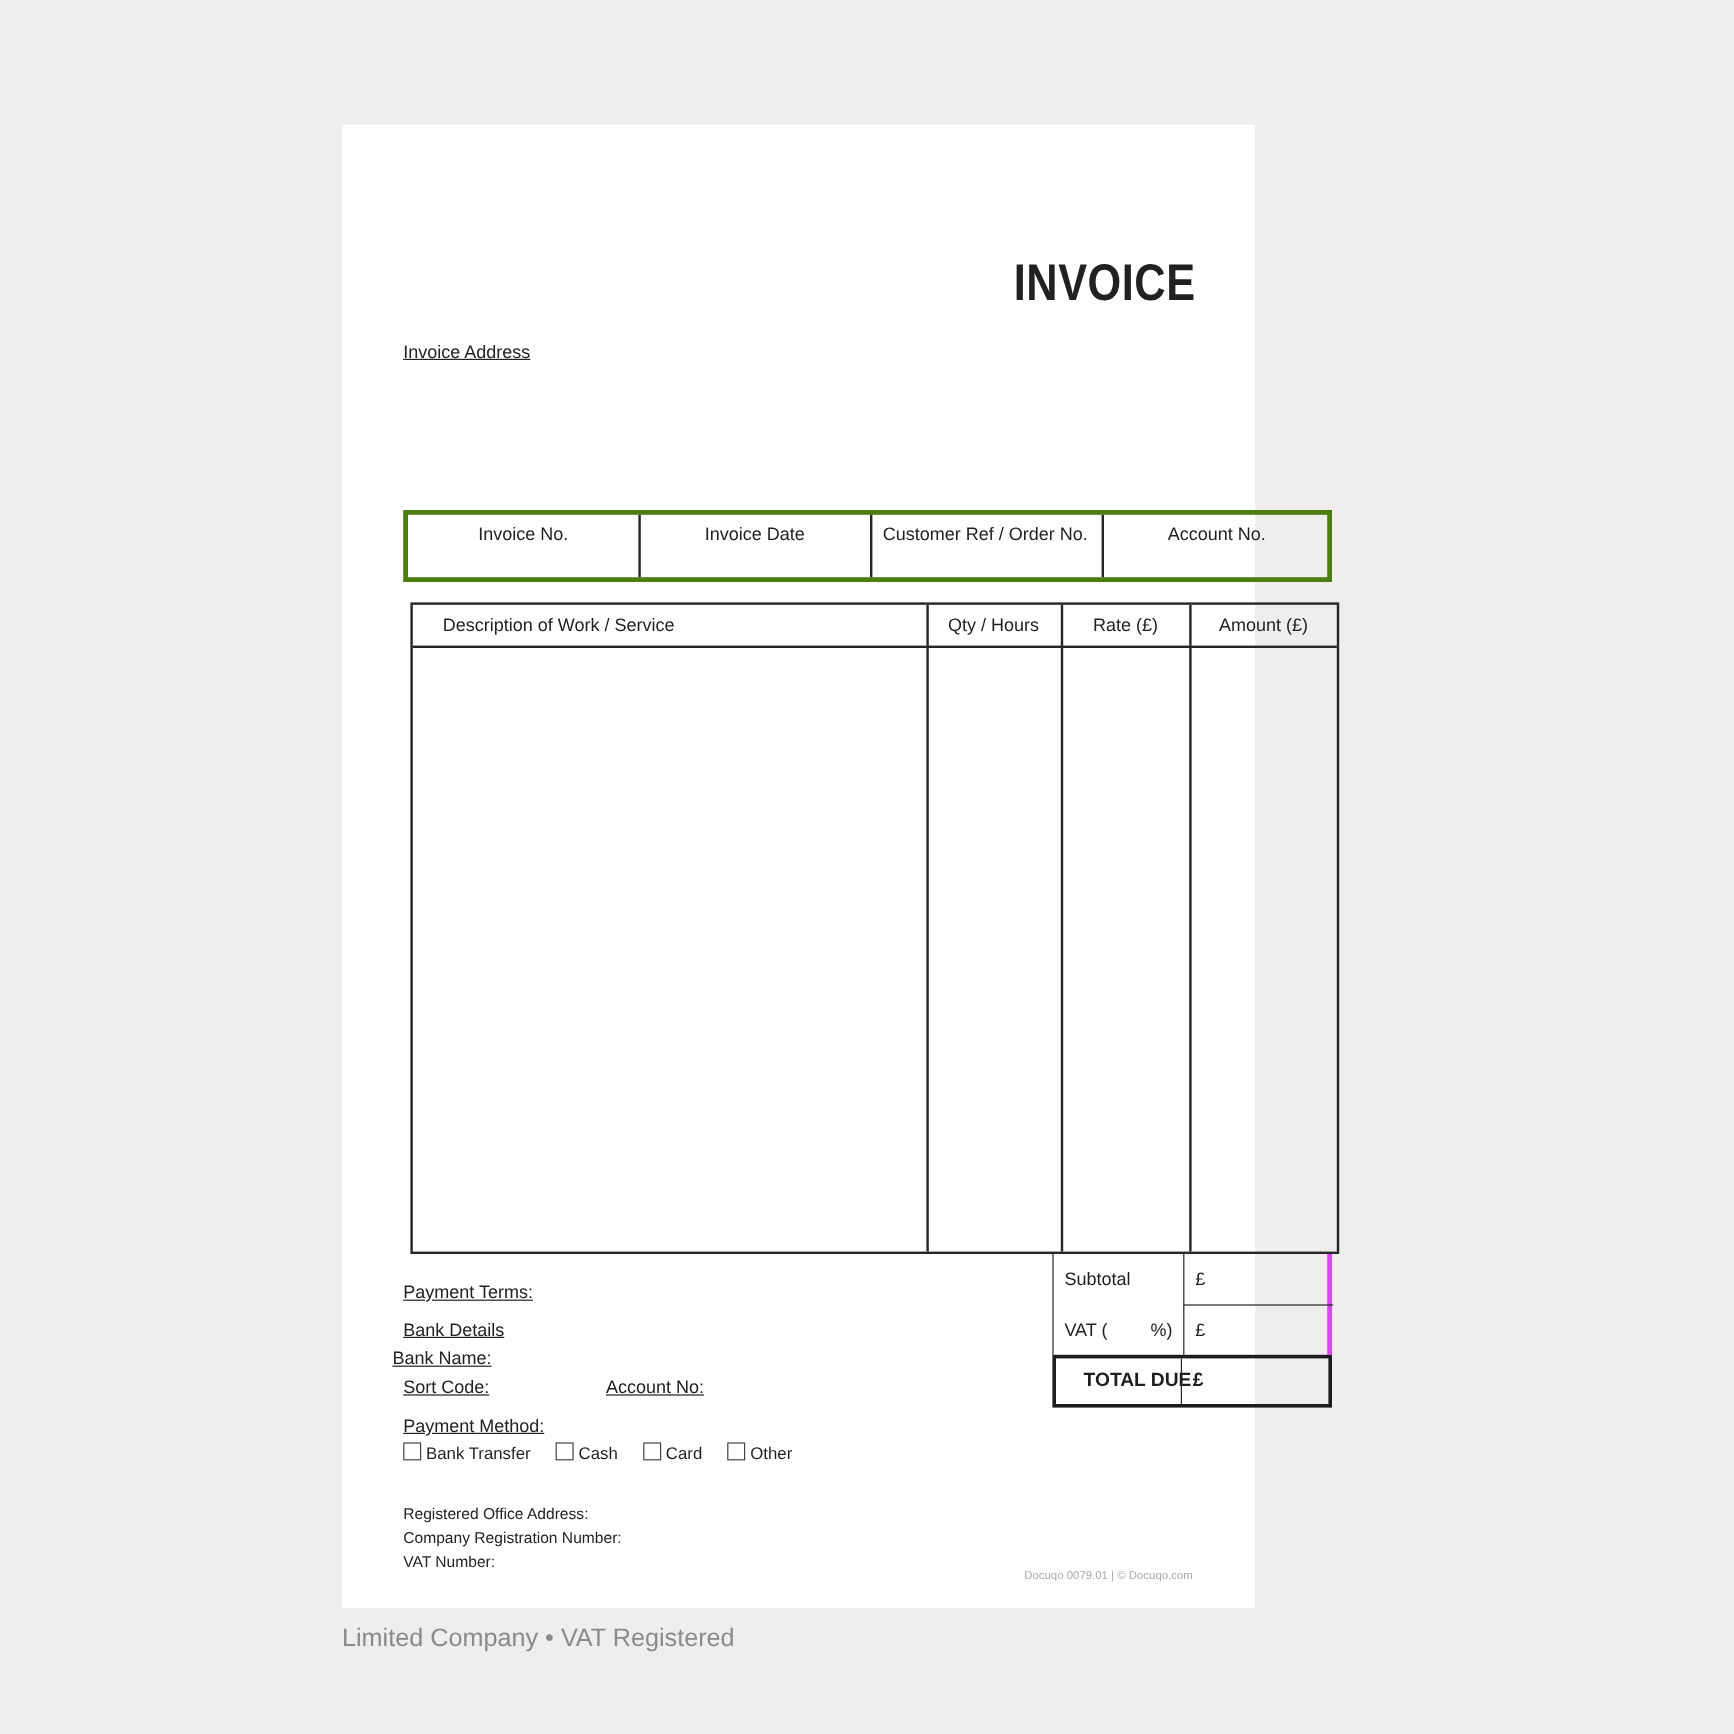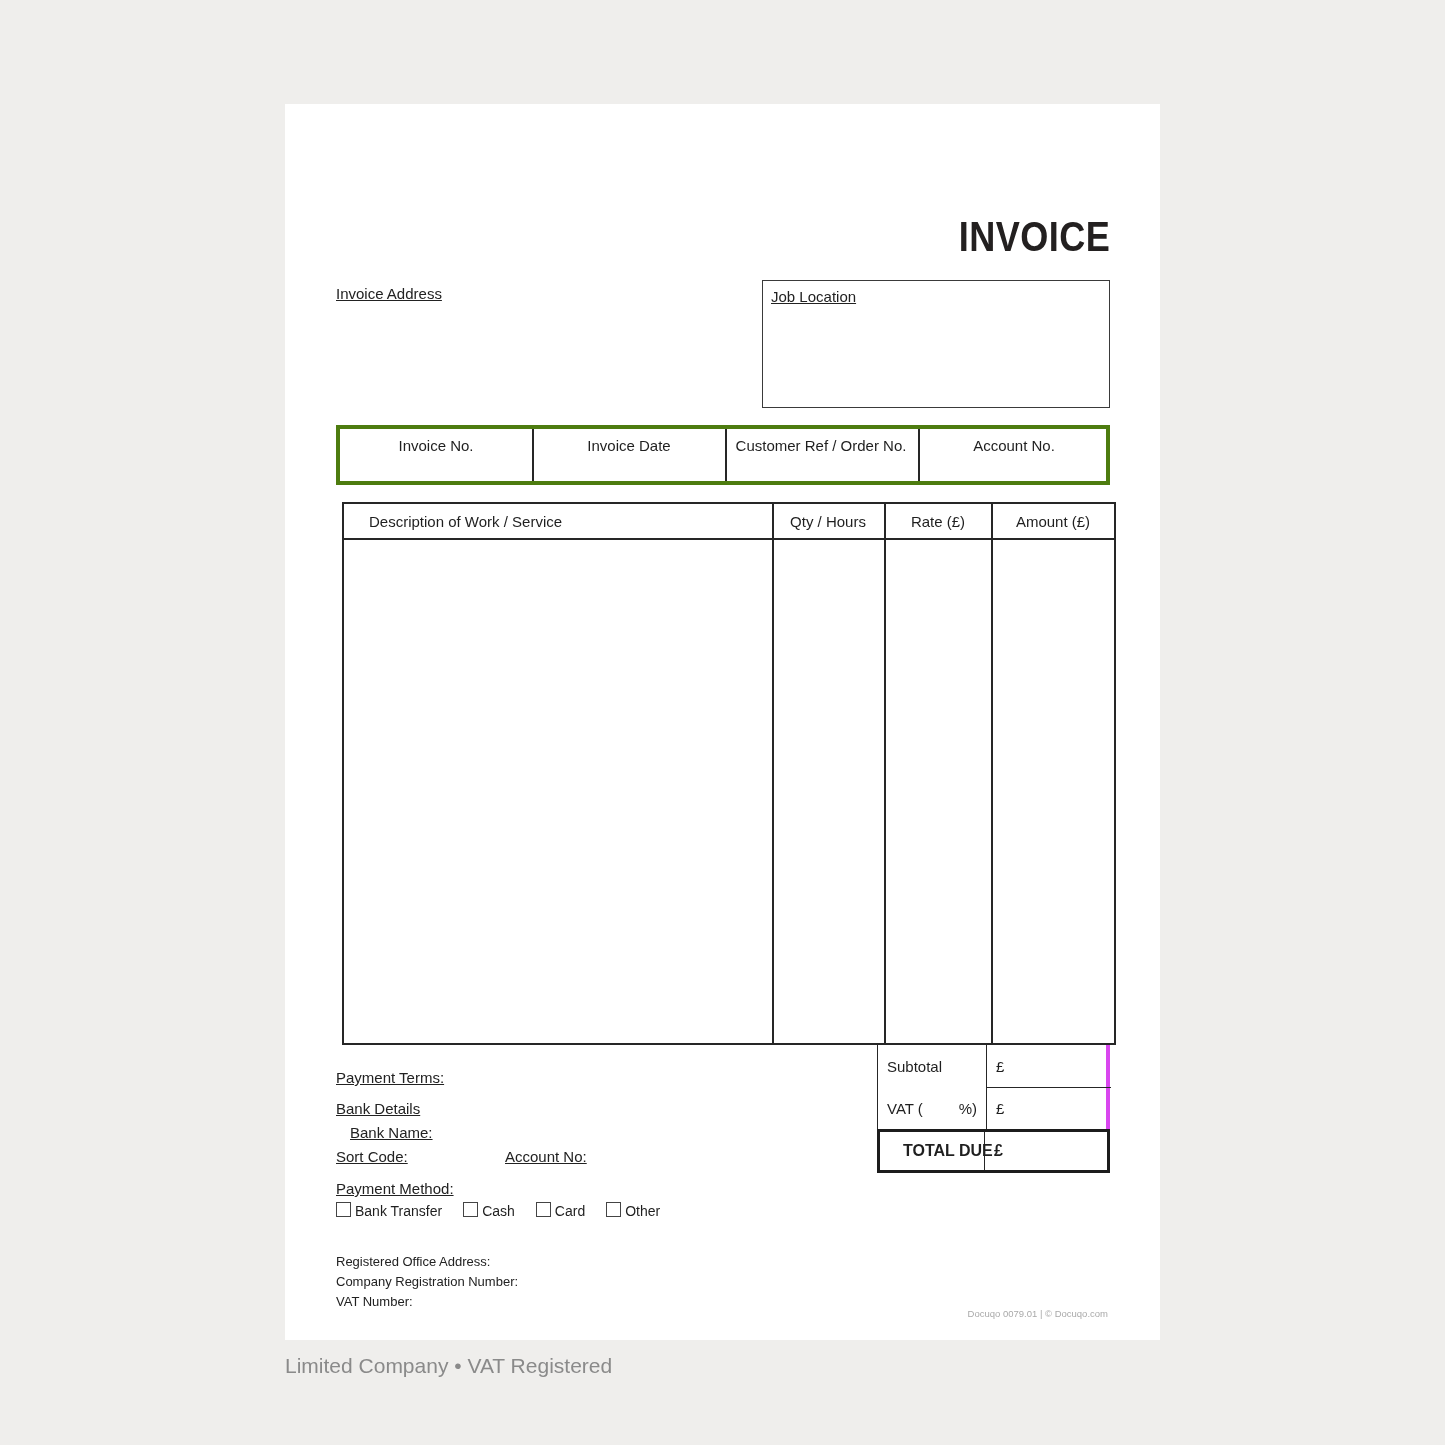--- a/index.html
+++ b/index.html
@@ -6,21 +6,21 @@
   html,body { width:1445px; height:1445px; }
   body {
     background:#efeeec;
     font-family:"Liberation Sans", sans-serif;
     color:#1f1f1f;
     position:relative;
     overflow:hidden;
   }
   .page {
     position:absolute; left:285px; top:104px;
-    width:875px; height:1236px;
+    width:761px; height:1236px;
     background:#ffffff;
   }
   .abs { position:absolute; }
 
   .title {
     position:absolute; top:108px; right:50px;
     font-size:43px; font-weight:800; letter-spacing:0.5px;
     color:#232020; transform:scaleX(0.84); transform-origin:right center;
     white-space:nowrap;
   }
@@ -104,23 +104,20 @@
 </style>
 </head>
 <body>
 
 <div class="page">
 
   <div class="title">INVOICE</div>
 
   <div class="abs label-15" style="left:51px; top:181px;">Invoice Address</div>
 
-  <div class="job-box">
-    <span class="lbl label-15">Job Location</span>
-  </div>
 
   <div class="info-table">
     <div class="vline" style="left:192px;"></div>
     <div class="vline" style="left:385px;"></div>
     <div class="vline" style="left:578px;"></div>
     <span class="cell-head" style="left:96px;">Invoice No.</span>
     <span class="cell-head" style="left:289px;">Invoice Date</span>
     <span class="cell-head" style="left:481px;">Customer Ref / Order No.</span>
     <span class="cell-head" style="left:674px;">Account No.</span>
   </div>
@@ -151,21 +148,21 @@
   </div>
   <div class="totals-due">
     <div class="due-label">TOTAL DUE</div>
     <div class="due-value">
       <span>£</span>
     </div>
   </div>
 
   <div class="abs label-15" style="left:51px; top:965px;">Payment Terms:</div>
   <div class="abs label-15" style="left:51px; top:996px;">Bank Details</div>
-  <div class="abs label-15" style="left:65px; top:1020px;">Bank Name:</div>
+  <div class="abs label-15" style="left:42px; top:1020px;">Bank Name:</div>
   <div class="abs label-15" style="left:51px; top:1044px;">Sort Code:</div>
   <div class="abs label-15" style="left:220px; top:1044px;">Account No:</div>
   <div class="abs label-15" style="left:51px; top:1076px;">Payment Method:</div>
 
   <div class="checkbox-row">
     <span class="cbox"></span>
     <span class="cb-label">Bank Transfer</span>
     <span class="cb-gap"></span>
     <span class="cbox"></span>
     <span class="cb-label">Cash</span>

